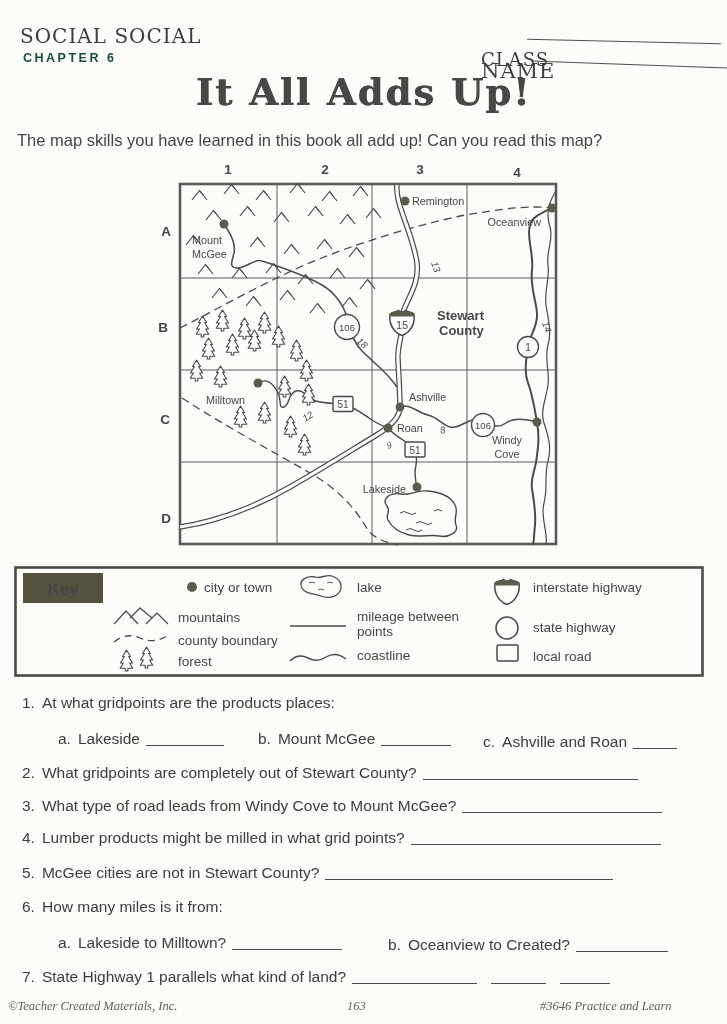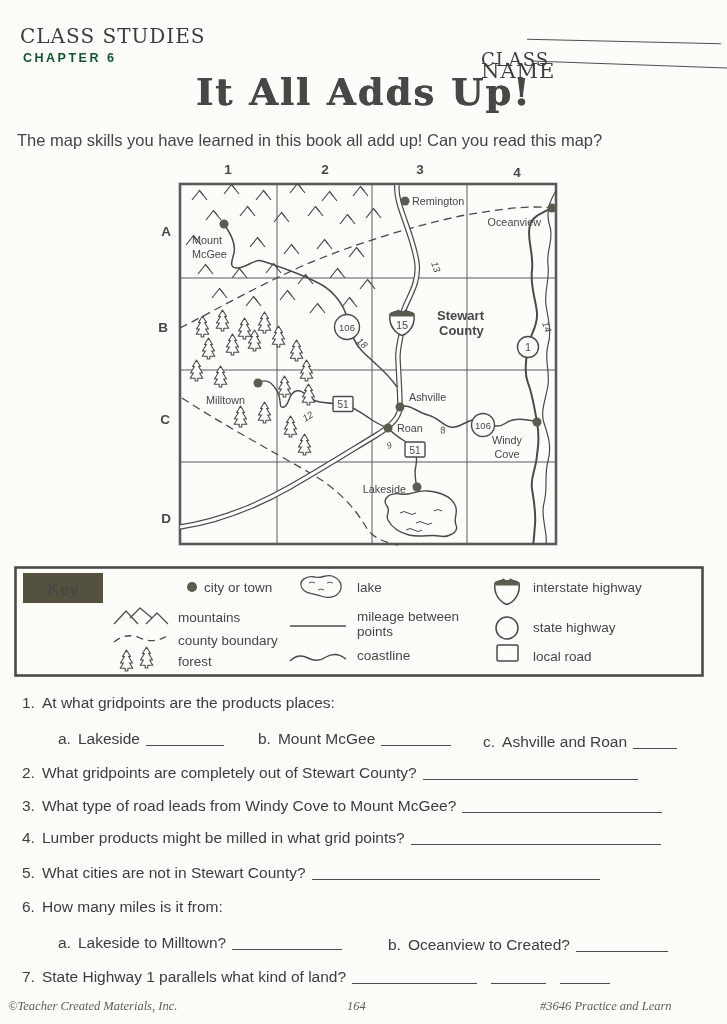--- a/index.html
+++ b/index.html
@@ -20,21 +20,21 @@
   .qn{margin-right:7px;}
   .blank{display:inline-block;height:15px;border-bottom:1.3px solid #4c4c4c;margin-left:6px;vertical-align:-2px;}
   .foot{position:absolute;top:999px;font-family:Liberation Serif, serif;font-style:italic;font-size:12.5px;color:#5d5d58;white-space:nowrap;}
   svg text{font-family:"Liberation Sans",sans-serif;fill:#474747;}
 </style>
 </head>
 <body>
 
 <div class="page">
 
-  <div class="abs subject">CLASS STUDIES</div>
+  <div class="abs subject">SOCIAL SOCIAL</div>
   <div class="abs chapter">CHAPTER 6</div>
   <div class="abs namefield">NAME</div>
   <div class="hline" style="left:527px;top:41px;width:194px;transform:rotate(1.4deg);"></div>
   <div class="abs classfield">CLASS</div>
   <div class="hline" style="left:531px;top:64px;width:196px;transform:rotate(2deg);"></div>
   <div class="abs title">It All Adds Up!</div>
   <div class="abs intro">The map skills you have learned in this book all add up!  Can you read this map?</div>
 
   <svg class="map-svg" style="left:150px;top:155px;width:420px;height:400px" viewBox="0 0 420 400">
     <defs>
@@ -276,32 +276,32 @@
   <div class="q" style="top:764px">
     <span class="qn">2.</span><span>What gridpoints are completely out of Stewart County?</span><span class="blank" style="width:215px"></span>
   </div>
   <div class="q" style="top:797px">
     <span class="qn">3.</span><span>What type of road leads from Windy Cove to Mount McGee?</span><span class="blank" style="width:200px"></span>
   </div>
   <div class="q" style="top:829px">
     <span class="qn">4.</span><span>Lumber products might be milled in what grid points?</span><span class="blank" style="width:250px"></span>
   </div>
   <div class="q" style="top:864px">
-    <span class="qn">5.</span><span>What cities are not in Stewart County?</span><span class="blank" style="width:288px"></span>
+    <span class="qn">5.</span><span>McGee cities are not in Stewart County?</span><span class="blank" style="width:288px"></span>
   </div>
   <div class="q" style="top:898px">
     <span class="qn">6.</span><span>How many miles is it from:</span>
   </div>
   <div class="q" style="top:934px;left:58px">
     <span class="qn">a.</span><span>Lakeside to Milltown?</span><span class="blank" style="width:110px"></span>
   </div>
   <div class="q" style="top:936px;left:388px">
     <span class="qn">b.</span><span>Oceanview to Created?</span><span class="blank" style="width:92px"></span>
   </div>
   <div class="q" style="top:968px">
     <span class="qn">7.</span><span>State Highway 1 parallels what kind of land?</span><span class="blank" style="width:125px"></span><span class="blank" style="width:55px;margin-left:14px"></span><span class="blank" style="width:50px;margin-left:14px"></span>
   </div>
 
   <div class="foot" style="left:8px">©Teacher Created Materials, Inc.</div>
-  <div class="foot" style="left:347px">164</div>
+  <div class="foot" style="left:347px">163</div>
   <div class="foot" style="left:540px">#3646 Practice and Learn</div>
 
 </div>
 
 </body></html>

